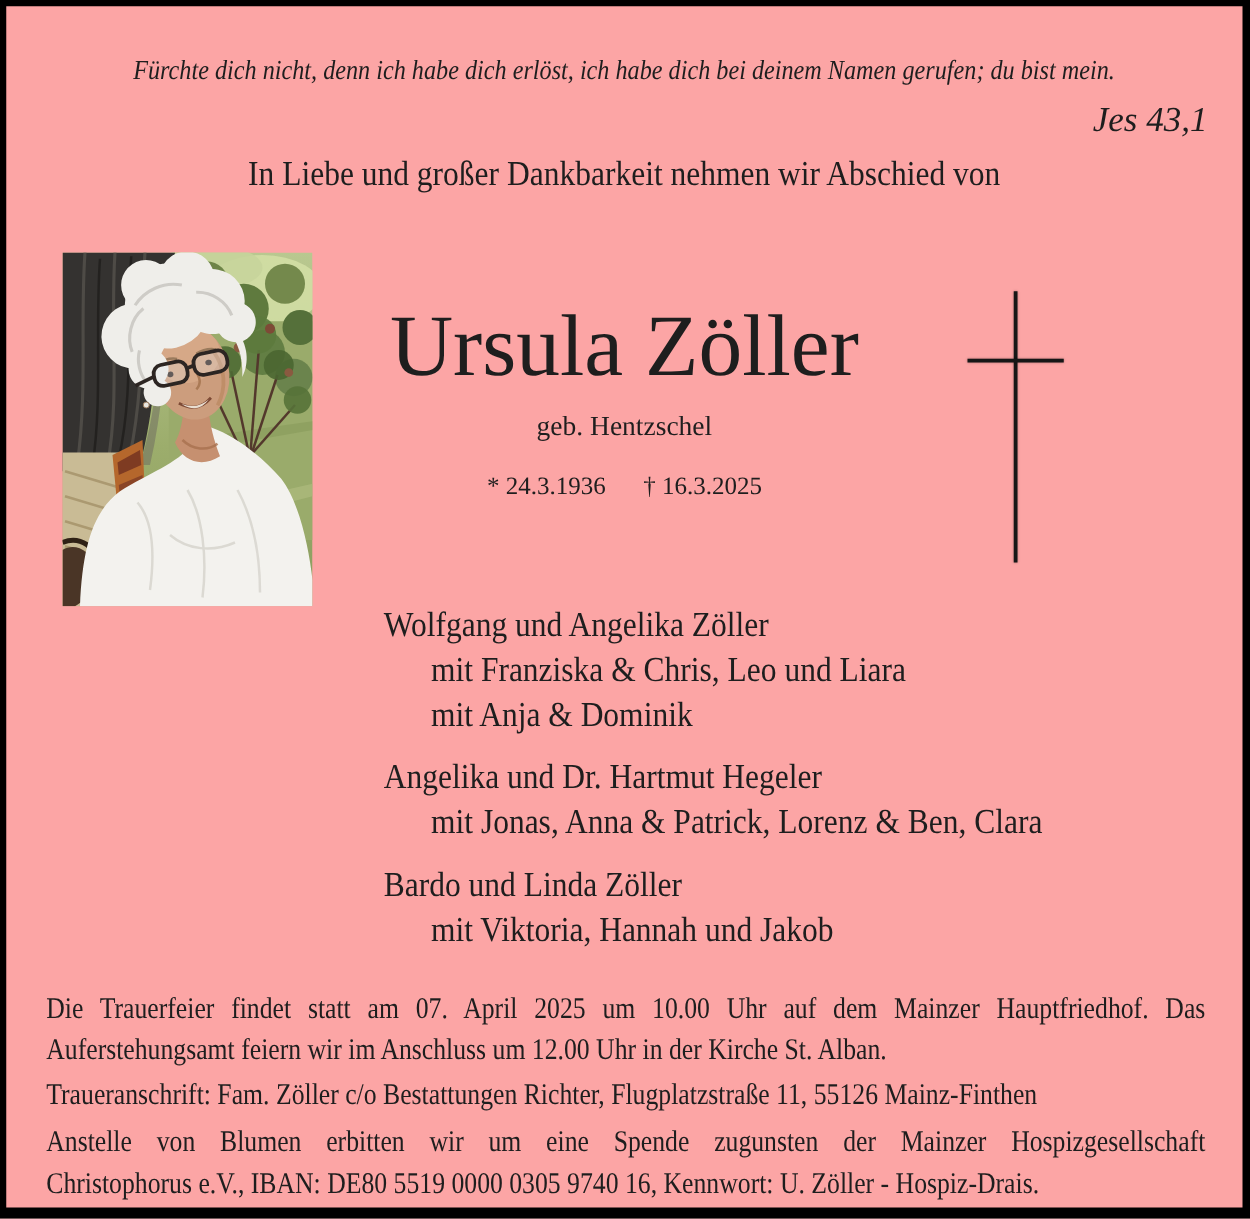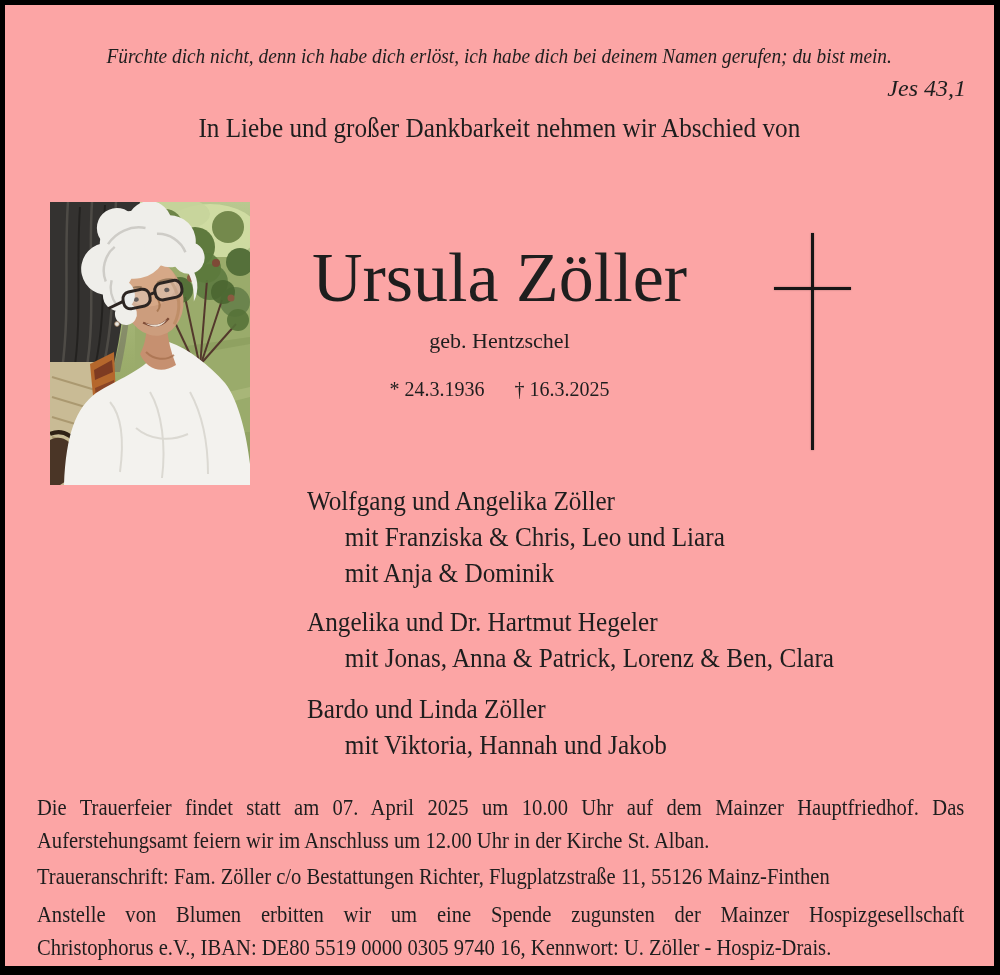--- a/index.html
+++ b/index.html
@@ -15,24 +15,24 @@
     color:#1e1e1e;
   }
   .abs { position:absolute; }
 
   
   .quote-row { left:0; right:0; top:38px; text-align:center; white-space:nowrap; }
   .quote-row .txt {
     display:inline-block; font-style:italic; font-size:22px; line-height:26px;
     transform:scaleX(0.88); transform-origin:center;
   }
-  .quote-ref { top:70px; right:28px; font-style:italic; font-size:24px; }
-
-  
-  .intro-row { left:0; right:0; top:104px; text-align:center; white-space:nowrap; }
+  .quote-ref { top:76px; right:28px; font-style:italic; font-size:28px; }
+
+  
+  .intro-row { left:0; right:0; top:116px; text-align:center; white-space:nowrap; }
   .intro-row .txt {
     display:inline-block; font-size:28px; line-height:38px;
     transform:scaleX(0.9); transform-origin:center;
   }
 
   
   .photo { left:45px; top:197px; width:200px; height:283px; margin:0; }
   .photo svg { display:block; width:200px; height:283px; }
 
   

